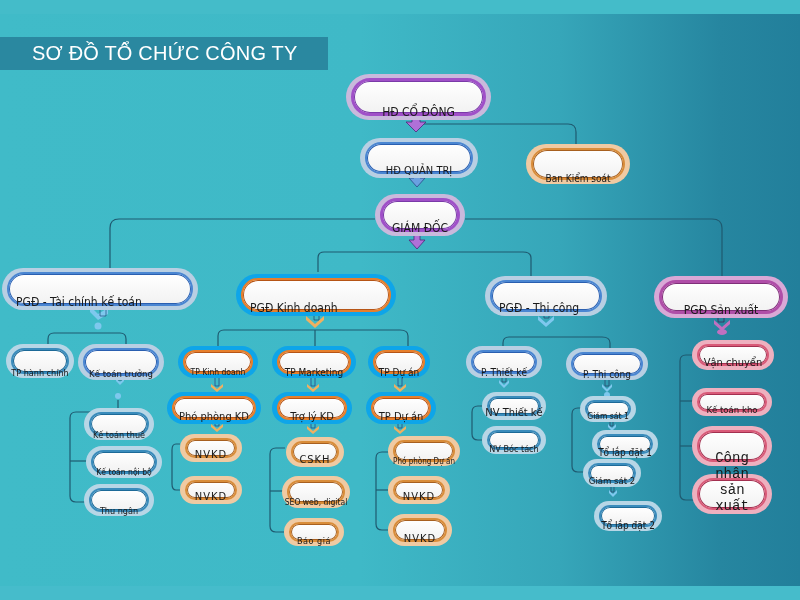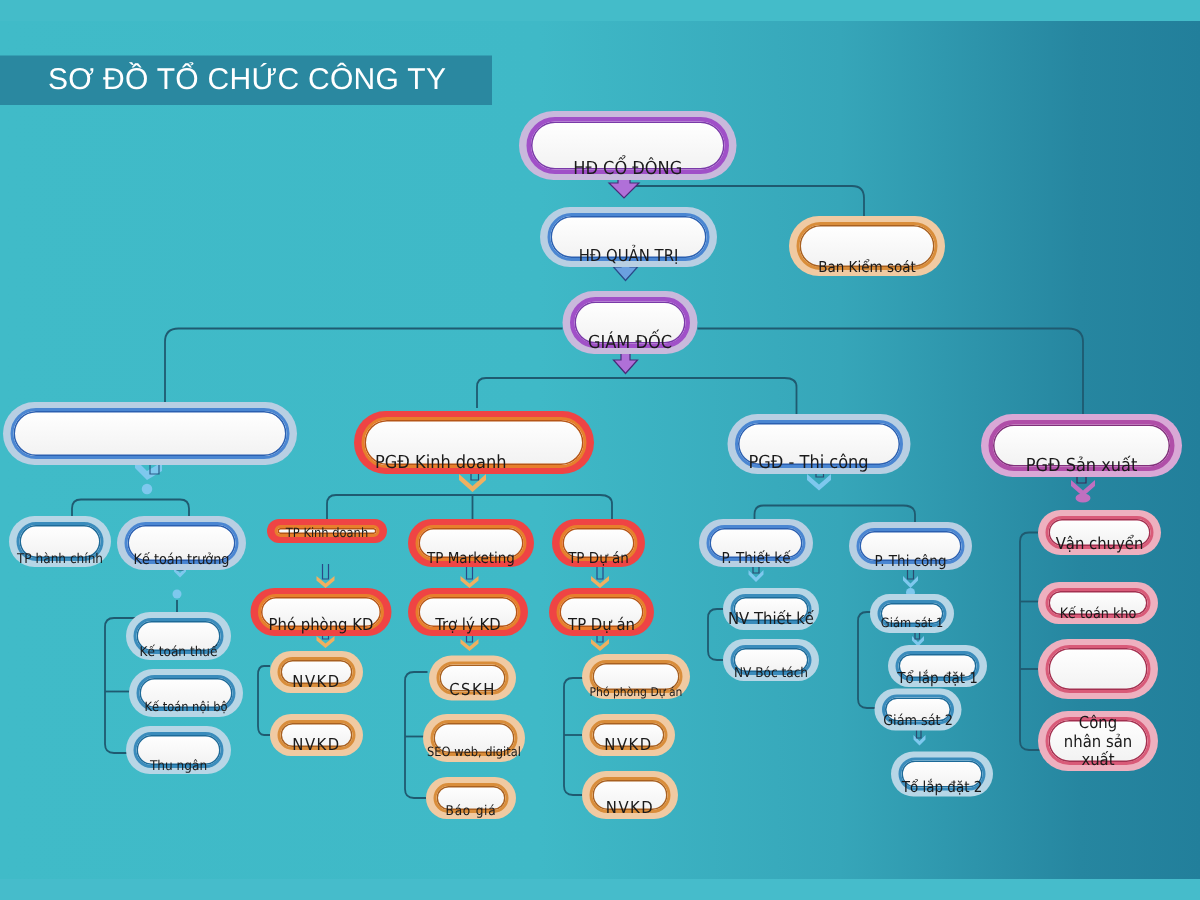--- a/index.html
+++ b/index.html
@@ -17,21 +17,21 @@
           display:flex; align-items:flex-end; justify-content:center; text-align:center;
           color:#1a1a1a; white-space:nowrap; line-height:1.15; }
   .node .inner { position:absolute; left:5px; right:5px; top:4px; bottom:4px; border-radius:999px;
                  background:linear-gradient(180deg,#ffffff 0%,#f2f2f2 100%); box-sizing:border-box; }
   .node span { position:relative; z-index:1; padding:0 8px; }
   .left-text span { margin-right:auto; padding-left:14px; }
   .purple { background:#c9b9dc; }
   .purple .inner { border:3px solid #a050c8; box-shadow:0 0 0 1px #7a3aa8 inset; }
   .blue { background:#b8cfe3; }
   .blue .inner { border:2px solid #4a86d2; box-shadow:0 0 0 1px #2a5fb0 inset; }
-  .orange { background:#ef4444; }
+  .orange { background:#0ea5e9; }
   .orange .inner { border:2px solid #e77f2c; box-shadow:0 0 0 1px #b65516 inset; }
   .peach { background:#f0caa2; }
   .peach .inner { border:2px solid #d98d3a; box-shadow:0 0 0 1px #a86020 inset; }
   .pink { background:#eeb0bf; }
   .pink .inner { border:2px solid #d95a78; box-shadow:0 0 0 1px #a33050 inset; }
   .lblue { background:#b7d6e6; }
   .lblue .inner { border:2px solid #3a8cbc; box-shadow:0 0 0 1px #1d6a98 inset; }
   .mauve { background:#d9a8d6; }
   .mauve .inner { border:3px solid #b04ea8; box-shadow:0 0 0 1px #80307a inset; }
 </style>
@@ -133,20 +133,21 @@
   <div class="inner"></div>
     <span>Ban Kiểm soát</span>
 </div>
 <div class="node purple" style="left:375px;top:194px;width:90px;height:42px;font-size:12px;">
   <div class="inner"></div>
     <span>GIÁM ĐỐC</span>
 </div>
 
 <div class="node blue left-text" style="left:2px;top:268px;width:196px;height:42px;font-size:12px;">
   <div class="inner"></div>
+    <span>PGĐ - Tài chính kế toán</span>
 </div>
 <div class="node orange left-text" style="left:236px;top:274px;width:160px;height:42px;font-size:12px;">
   <div class="inner"></div>
     <span>PGĐ Kinh doanh</span>
 </div>
 <div class="node blue left-text" style="left:485px;top:276px;width:122px;height:40px;font-size:12px;">
   <div class="inner"></div>
     <span>PGĐ - Thi công</span>
 </div>
 <div class="node mauve" style="left:654px;top:276px;width:134px;height:42px;font-size:12px;">
@@ -168,21 +169,21 @@
 </div>
 <div class="node lblue" style="left:86px;top:446px;width:76px;height:32px;font-size:8.5px;">
   <div class="inner"></div>
     <span>Kế toán nội bộ</span>
 </div>
 <div class="node lblue" style="left:84px;top:484px;width:70px;height:32px;font-size:9px;">
   <div class="inner"></div>
     <span>Thu ngân</span>
 </div>
 
-<div class="node orange" style="left:178px;top:346px;width:80px;height:16px;font-size:8.5px;">
+<div class="node orange" style="left:178px;top:346px;width:80px;height:32px;font-size:8.5px;">
   <div class="inner"></div>
     <span>TP Kinh doanh</span>
 </div>
 <div class="node orange" style="left:167px;top:392px;width:94px;height:32px;font-size:11px;">
   <div class="inner"></div>
     <span>Phó phòng KD</span>
 </div>
 <div class="node peach" style="left:180px;top:434px;width:62px;height:28px;font-size:11px;letter-spacing:1px;">
   <div class="inner"></div>
     <span>NVKD</span>
@@ -272,16 +273,16 @@
   <div class="inner"></div>
     <span>Vận chuyển</span>
 </div>
 <div class="node pink" style="left:692px;top:388px;width:80px;height:28px;font-size:9.5px;">
   <div class="inner"></div>
     <span>Kế toán kho</span>
 </div>
 <div class="node pink" style="left:692px;top:426px;width:80px;height:40px;font-size:9.5px;white-space:normal;">
   <div class="inner"></div>
 </div>
-<div class="node pink" style="left:692px;top:474px;width:80px;height:40px;font-size:11px;white-space:normal;">
+<div class="node pink" style="left:692px;top:474px;width:80px;height:40px;font-size:14px;white-space:normal;font-family:Liberation Mono, monospace;">
   <div class="inner"></div>
     <span style="width:50px;display:block;">Công nhân sản xuất</span>
 </div>
 
 </body></html>

